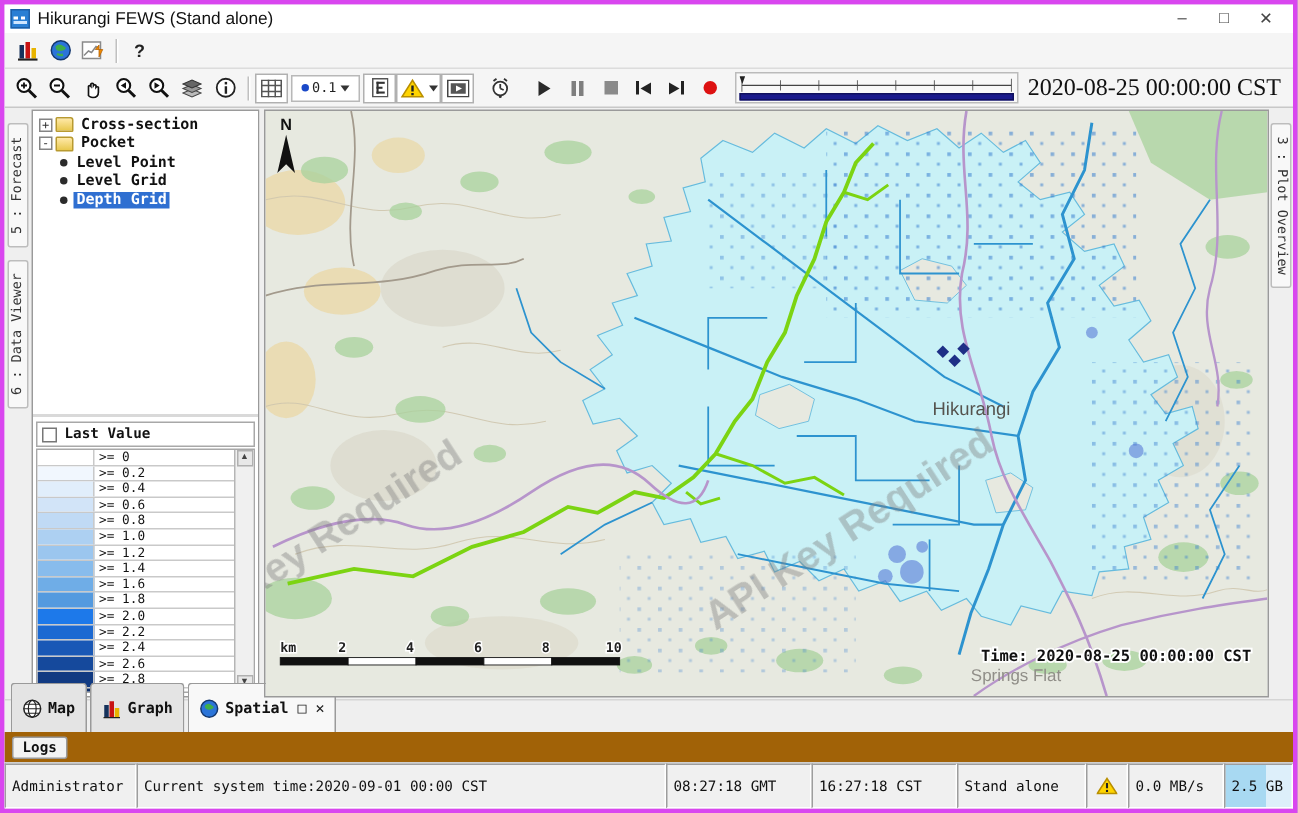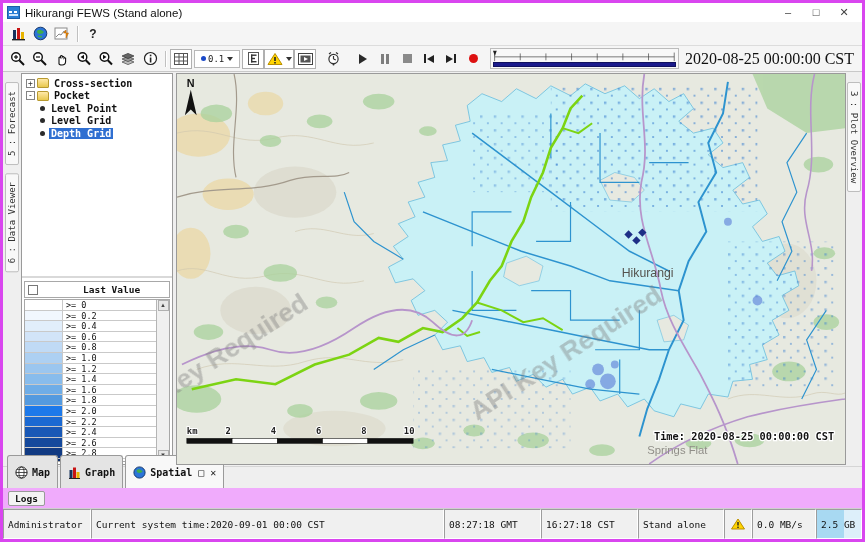--- a/index.html
+++ b/index.html
@@ -57,42 +57,42 @@
   .trow { display:flex; align-items:center; height:12.5px; white-space:nowrap; }
   .texp { width:9px; height:9px; border:1px solid #848484; background:#fff; font-size:8px; line-height:7px; text-align:center;
           font-weight:normal; margin:0 2px; color:#333; flex:0 0 auto; }
   .tfold { width:12px; height:10px; background:linear-gradient(#ffe9a8,#e8c84e); border:1px solid #b89a30; border-radius:1px 2px 1px 1px; margin-right:3px; flex:0 0 auto; }
   .tbullet { width:5px; height:5px; border-radius:50%; background:#2b2b2b; margin:0 4px 0 2px; flex:0 0 auto; }
   .tindent { width:14px; flex:0 0 auto; }
   .tlabel { padding:0 2px; }
   .trow.sel .tlabel { background:#2f6fd1; color:#fff; }
 
   .legendbox { flex:1; padding:2px; display:flex; flex-direction:column; overflow:hidden; background:#fff; border-top:1px solid #fff; }
-  .legendhdr { display:flex; align-items:center; border:1px solid #a8a8a8; padding:2px 3px; margin-bottom:1px; flex:0 0 auto;gap:40px; }
+  .legendhdr { display:flex; align-items:center; border:1px solid #a8a8a8; padding:2px 3px; margin-bottom:1px; flex:0 0 auto; }
   .cbx { width:10px; height:10px; border:1px solid #777; background:#fff; margin-right:5px; flex:0 0 auto; }
   .cbx-label { font-family:"DejaVu Sans Mono", monospace; font-size:9.5px; font-weight:bold; color:#111; }
   .legendtable { flex:1; border:1px solid #a8a8a8; display:flex; overflow:hidden; }
   .lrows { flex:1; overflow:hidden; }
   .lrow { display:flex; height:10.6px; border-bottom:1px solid #c9c9c9; }
   .lswatch { width:38px; border-right:1px solid #c9c9c9; flex:0 0 auto; }
   .llabel { font-family:"DejaVu Sans Mono", monospace; font-size:8.5px; color:#111; padding:0 3px; line-height:10px; }
   .lscroll { width:13px; background:#f0f0f0; border-left:1px solid #b5b5b5; display:flex; flex-direction:column; justify-content:space-between; align-items:center; flex:0 0 auto; }
   .sarrow { width:11px; height:11px; background:#e8e8e8; border:1px solid #b0b0b0; font-size:6px; line-height:9px; text-align:center; color:#444; }
 
   .splitter { width:3px; background:#efefef; flex:0 0 auto; }
   .mapwrap { flex:1; position:relative; overflow:hidden; border:1px solid #9a9a9a; margin:1px 0; }
   .mapwrap svg.map { width:100%; height:100%; display:block; }
 
   
   .tabsrow { height:22px; background:#efefef; display:flex; align-items:flex-end; padding-left:4px; gap:2px; flex:0 0 auto; border-top:1px solid #d5d5d5; }
   .btab { display:flex; align-items:center; gap:4px; border:1px solid #9a9a9a; border-bottom:none; border-radius:3px 3px 0 0;
           background:#e4e4e4; height:18px; padding:16px 7px; font-family:"DejaVu Sans Mono", monospace; font-size:10px; font-weight:bold; color:#111; }
   .btab.active { background:#f8f8f8; height:20px; }
   .btab .tctl { font-size:10px; color:#222; margin-left:2px; font-weight:bold; }
-  .logsrow { height:20px; background:#f0abfc; display:flex; align-items:center; padding-left:5px; flex:0 0 auto;text-align:center; }
+  .logsrow { height:20px; background:#a16207; display:flex; align-items:center; padding-left:5px; flex:0 0 auto;text-align:center; }
   .logsbtn { border:1px solid #9a9a9a; background:#f3f3f3; border-radius:2px; font-family:"DejaVu Sans Mono", monospace;
              font-size:9.5px; font-weight:bold; padding:1px 6px; color:#111; }
 
   
   .statusbar { height:31px; background:#f0f0f0; border-top:1px solid #cfcfcf; display:flex; align-items:stretch; flex:0 0 auto; }
   .scell { border:1px solid; border-color:#9d9d9d #fff #fff #9d9d9d; display:flex; align-items:center; padding:0 4px;
            font-family:"DejaVu Sans Mono", monospace; font-size:9.5px; color:#111; white-space:nowrap; overflow:hidden; }
   .scell.mem { background:linear-gradient(to right, #a8d9f2 0 62%, #ddeffa 62%); }
 </style>
 </head>

